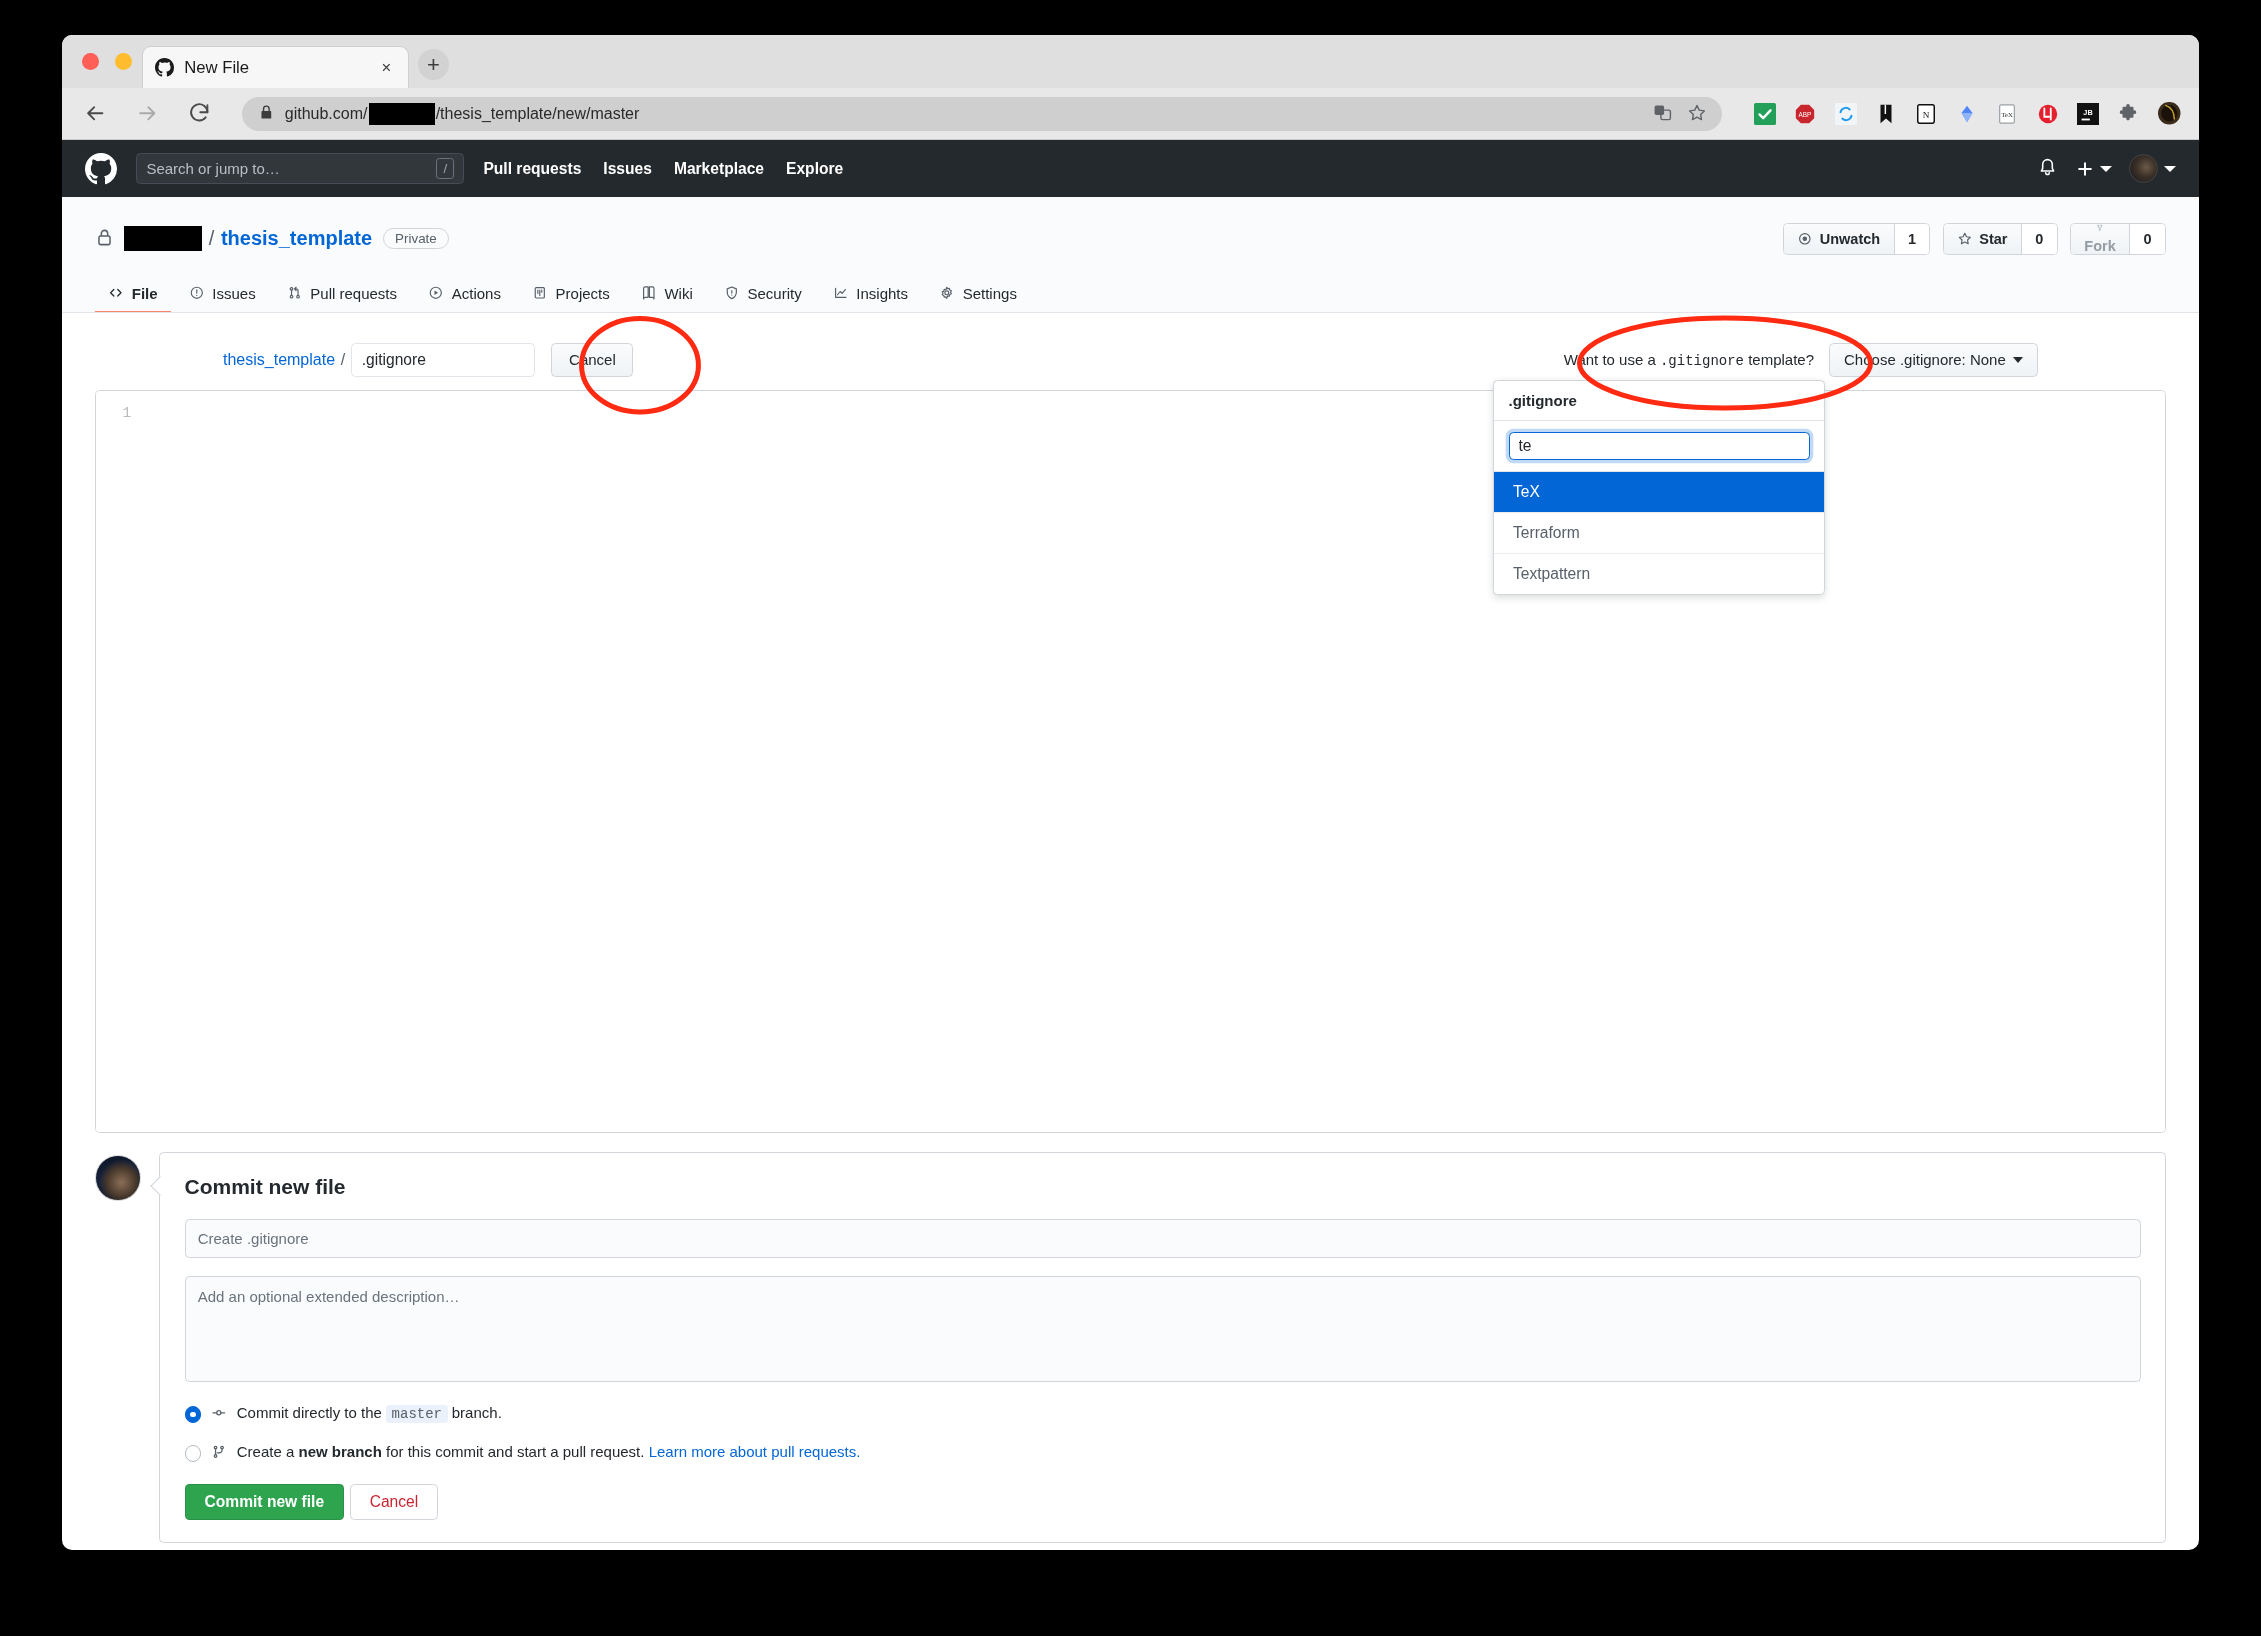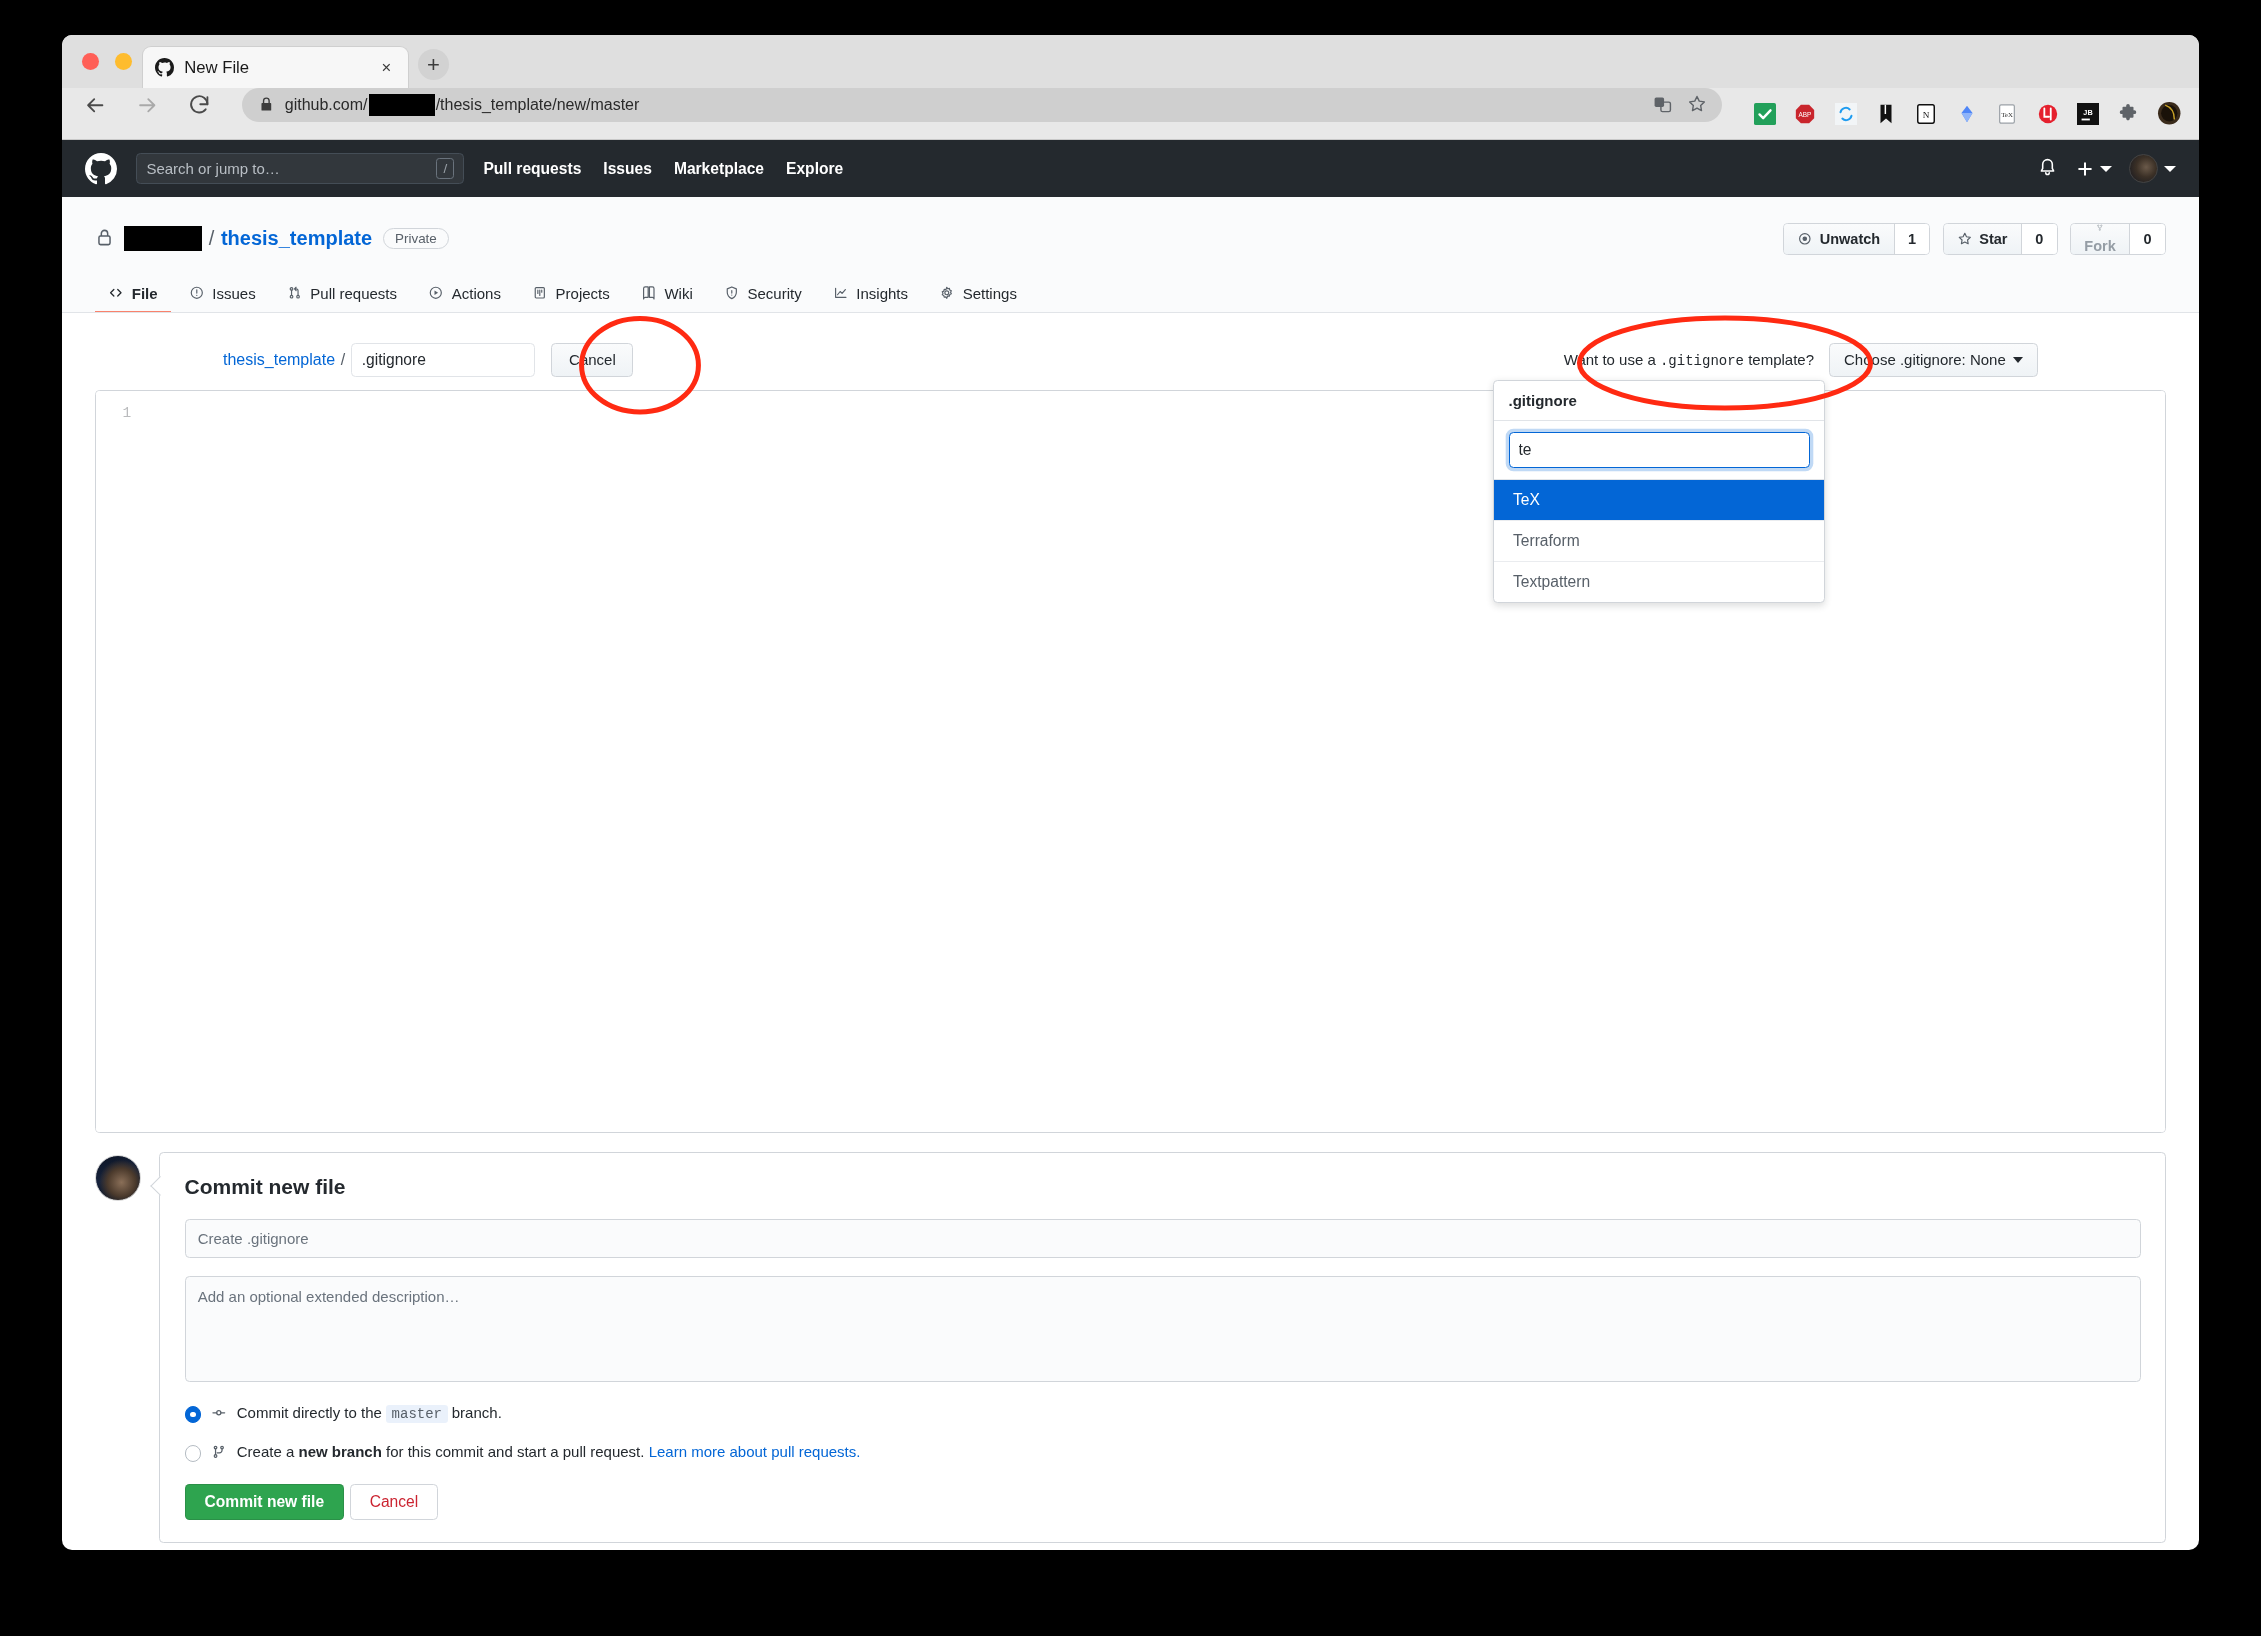--- a/index.html
+++ b/index.html
@@ -69,21 +69,21 @@
     width: 31px; height: 31px; border-radius: 50%;
     background: #d2d2d2;
     display: flex; align-items: center; justify-content: center;
     font-size: 22px; color: #3c3c3c; line-height: 1;
   }
 
   
   .toolbar {
     height: 52px;
     background: #e8e8e8;
-    display: flex; 
+    display: flex; align-items: center;
     padding: 0 16.7px;
     gap: 18px;
     border-bottom: 0.6px solid #c8c8c8;
   }
   .navbtn {
     width: 34px; height: 34px;
     display: flex; align-items: center; justify-content: center;
     color: #4a4a4a;
   }
   .navbtn.disabled { color: #a9a9a9; }
@@ -274,21 +274,21 @@
     box-shadow: 0 2.2px 7.8px rgba(27,31,35,.15);
     z-index: 30;
   }
   .dd-header {
     padding: 11px 14.5px;
     font-size: 15px; font-weight: bold; color: #24292e;
     border-bottom: 0.6px solid #e1e4e8;
   }
   .dd-filter { padding: 11px 14.5px; border-bottom: 0.6px solid #e1e4e8; }
   .dd-filter input {
-    width: 100%; height: 36px;
+    width: 100%; height: 28px;
     border: 1.1px solid #0366d6; border-radius: 4.5px;
     box-shadow: 0 0 0 3.3px rgba(3,102,214,.25);
     padding: 0 9px;
     font-size: 15.6px; color: #24292e;
     font-family: "Liberation Sans", sans-serif;
     outline: none;
   }
   .dd-item {
     padding: 11px 19px;
     font-size: 15.6px; color: #586069;

